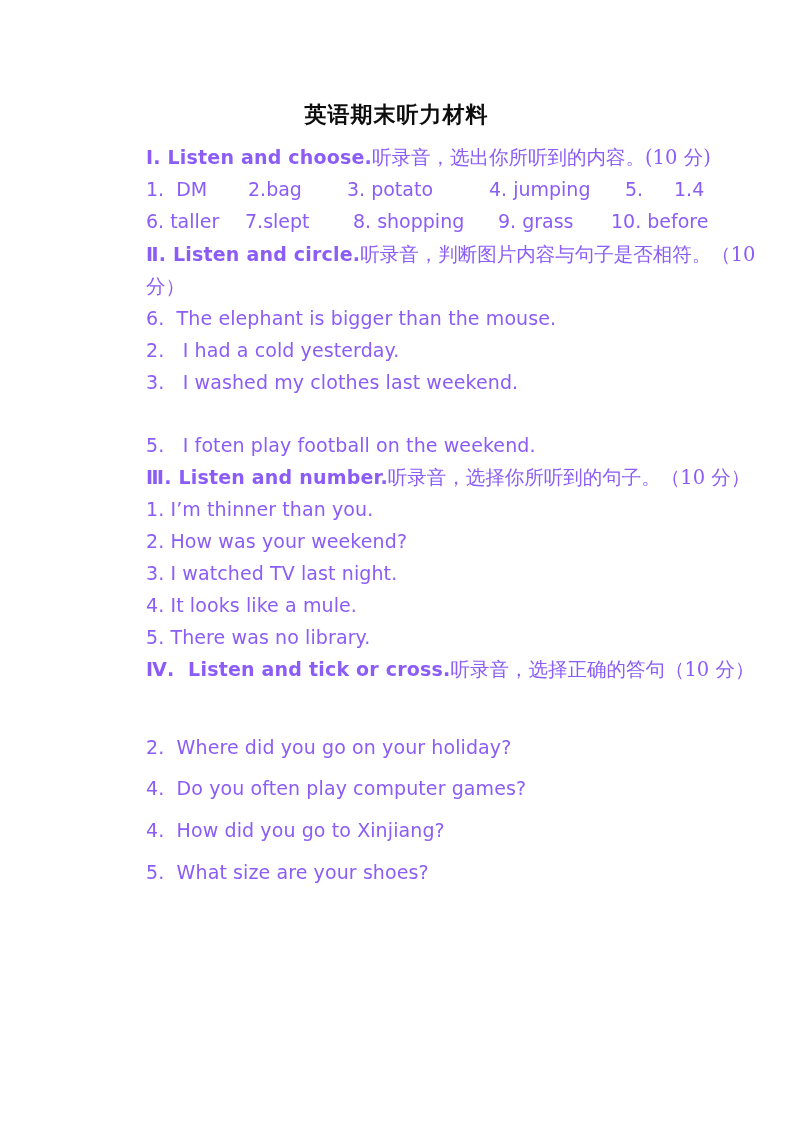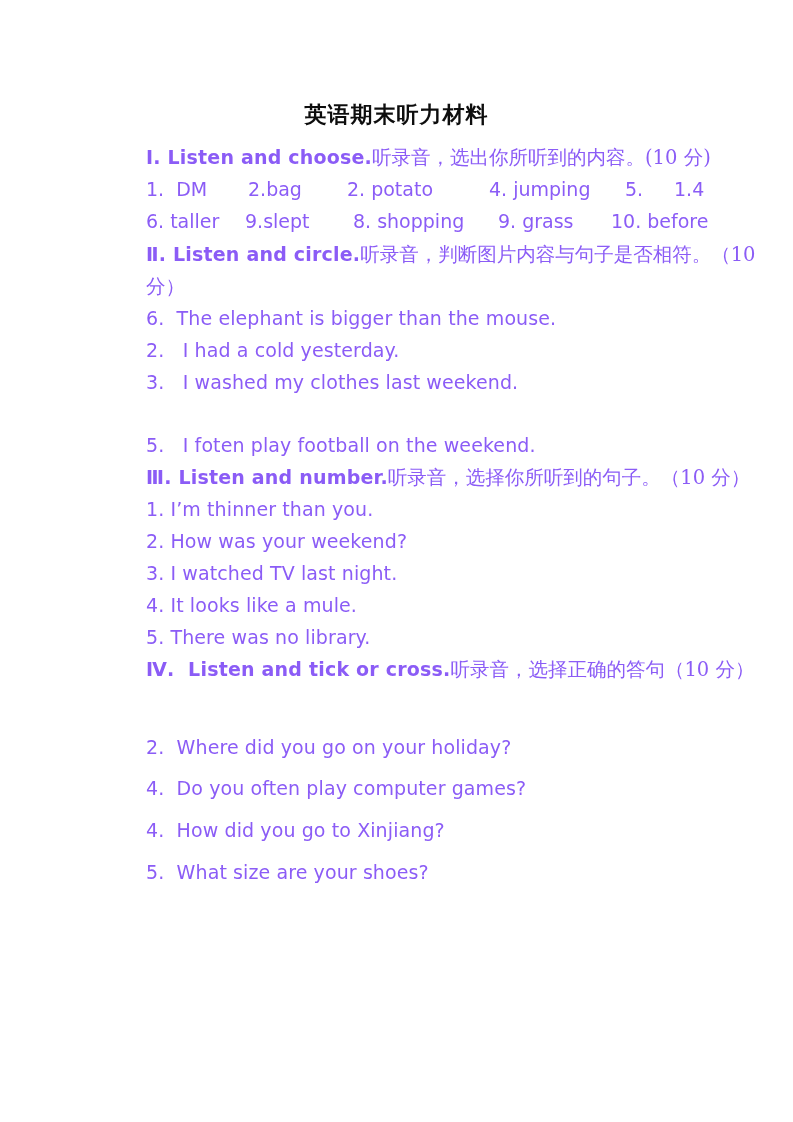--- a/index.html
+++ b/index.html
@@ -64,29 +64,29 @@
 
 <div class="page">
 
   <h1 class="title">英语期末听力材料</h1>
 
   <div class="line heading" style="top:145px"><span class="en">Ⅰ. Listen and choose.</span><span class="zh">听录音，选出你所听到的内容。(10 分)</span></div>
 
   <div class="line row" style="top:177px">
     <span class="opt" style="left:0px">1.  DM</span>
     <span class="opt" style="left:102px">2.bag</span>
-    <span class="opt" style="left:201px">2. potato</span>
+    <span class="opt" style="left:201px">3. potato</span>
     <span class="opt" style="left:343px">4. jumping</span>
     <span class="opt" style="left:479px">5.</span>
     <span class="opt" style="left:528px">1.4</span>
   </div>
 
   <div class="line row" style="top:209px">
     <span class="opt" style="left:0px">6. taller</span>
-    <span class="opt" style="left:99px">9.slept</span>
+    <span class="opt" style="left:99px">7.slept</span>
     <span class="opt" style="left:207px">8. shopping</span>
     <span class="opt" style="left:352px">9. grass</span>
     <span class="opt" style="left:465px">10. before</span>
   </div>
 
   <div class="line heading" style="top:242px"><span class="en">Ⅱ. Listen and circle.</span><span class="zh">听录音，判断图片内容与句子是否相符。（10</span></div>
   <div class="line heading" style="top:274px"><span class="zh">分）</span></div>
 
   <div class="line item" style="top:306px">6.  The elephant is bigger than the mouse.</div>
   <div class="line item" style="top:338px">2.   I had a cold yesterday.</div>

